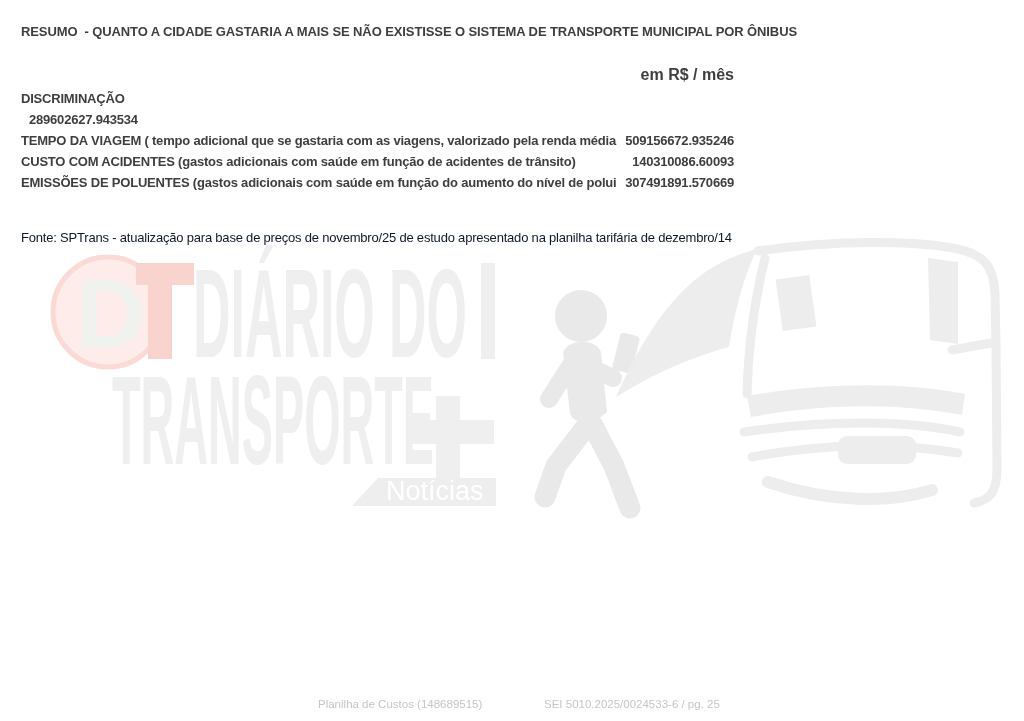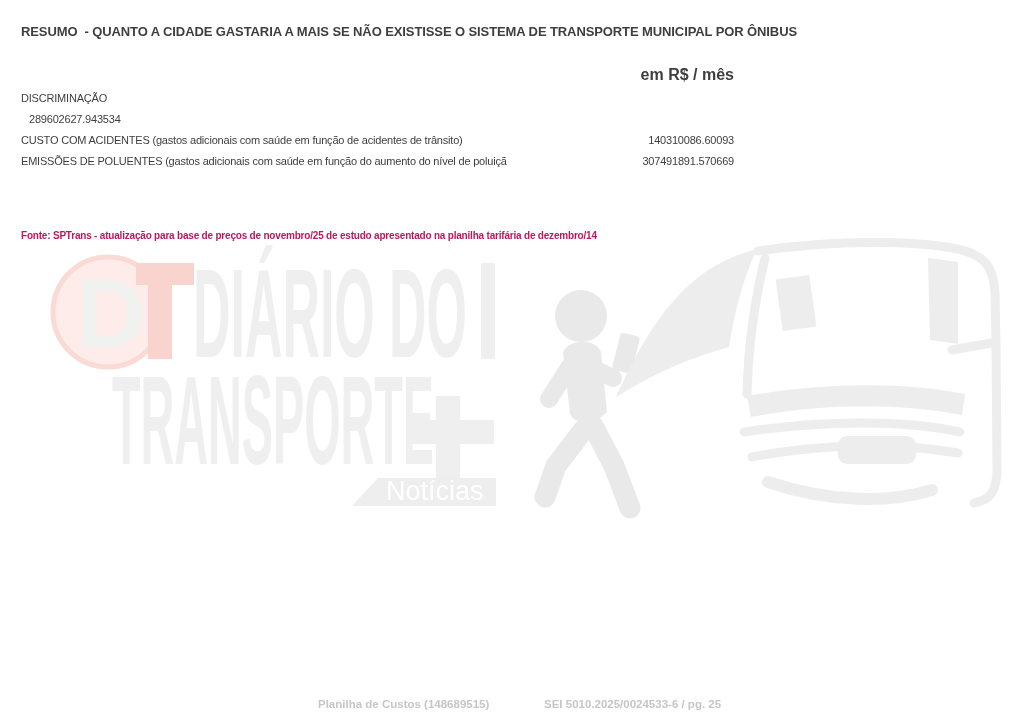--- a/index.html
+++ b/index.html
@@ -17,33 +17,33 @@
   .doc-title{
     position:absolute;left:21px;top:24px;width:850px;
     font-size:13px;font-weight:600;letter-spacing:-0.1px;white-space:pre;color:#3e3e3e;
   }
   .unit-header{
     position:absolute;top:66px;right:290px;
     font-size:16px;font-weight:600;color:#3e3e3e;white-space:pre;
   }
   .table{
     position:absolute;left:21px;top:88px;width:713px;
-    font-size:11px;font-weight:400;letter-spacing:-0.2px;line-height:21px;color:#3e3e3e;
+    font-size:13px;font-weight:700;letter-spacing:-0.2px;line-height:21px;color:#3e3e3e;
   }
   .section-label{white-space:pre;}
   .row{display:flex;align-items:baseline;}
   .row .lbl{flex:1;white-space:pre;overflow:hidden;}
   .row .val{margin-left:8px;white-space:pre;text-align:right;}
   .source-note{
     position:absolute;left:21px;top:230px;width:860px;
-    font-size:10px;font-weight:700;letter-spacing:-0.2px;white-space:pre;color:#be185d;
+    font-size:13px;font-weight:400;letter-spacing:-0.2px;white-space:pre;color:#0f172a;
   }
   .footer{
     position:absolute;left:0;top:698px;width:876px;height:16px;
-    font-size:11.5px;color:#c6c6c6;font-weight:700;
+    font-size:11.5px;color:#c6c6c6;font-weight:400;
   }
   .footer .f-left{position:absolute;left:318px;white-space:pre;}
   .footer .f-right{position:absolute;left:544px;white-space:pre;text-align:center;}
 </style>
 </head>
 <body>
 
 <div class="page">
 
   <svg class="watermark" viewBox="0 0 1024 721" xmlns="http://www.w3.org/2000/svg" aria-hidden="true">
@@ -101,20 +101,24 @@
 
   <div class="unit-header">em R$ / mês</div>
 
   <div class="table">
     <div class="section-label">DISCRIMINAÇÃO</div>
 
     <div class="row">
       <span class="val">289602627.943534</span>
     </div>
     <div class="row">
+      <span class="lbl">TEMPO DA VIAGEM ( tempo adicional que se gastaria com as viagens, valorizado pela renda média</span>
+      <span class="val">509156672.935246</span>
+    </div>
+    <div class="row">
       <span class="lbl">CUSTO COM ACIDENTES (gastos adicionais com saúde em função de acidentes de trânsito)</span>
       <span class="val">140310086.60093</span>
     </div>
     <div class="row">
       <span class="lbl">EMISSÕES DE POLUENTES (gastos adicionais com saúde em função do aumento do nível de poluiçã</span>
       <span class="val">307491891.570669</span>
     </div>
   </div>
 
   <div class="source-note">Fonte: SPTrans - atualização para base de preços de novembro/25 de estudo apresentado na planilha tarifária de dezembro/14</div>

